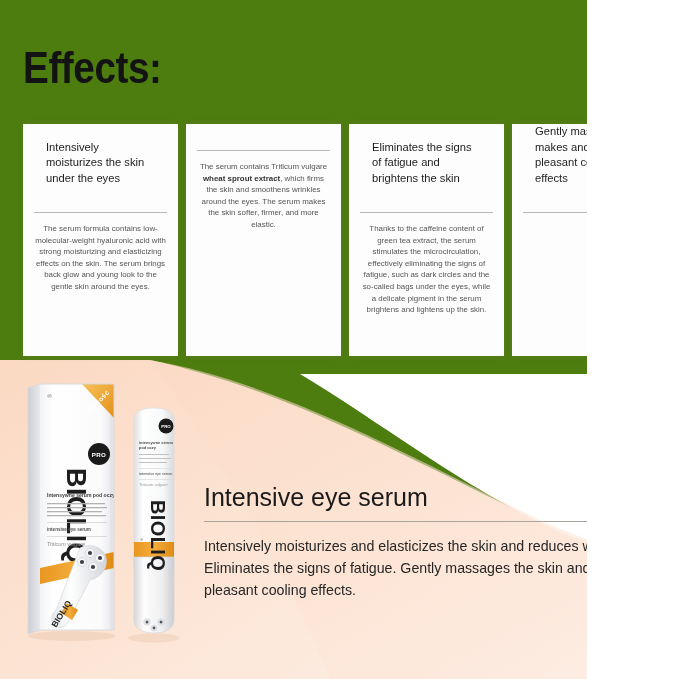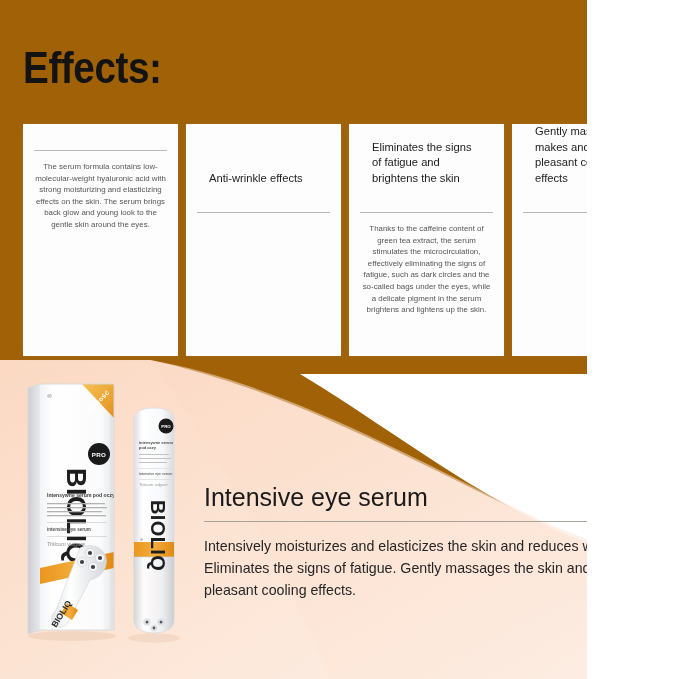--- a/index.html
+++ b/index.html
@@ -10,21 +10,21 @@
     width: 679px;
     height: 679px;
     background: #ffffff;
     font-family: "Liberation Sans", sans-serif;
     overflow: hidden;
   }
   #page {
     position: relative;
     width: 587px;
     height: 679px;
-    background: #a16207;
+    background: #4d7c0f;
     overflow: hidden;
   }
 
   
   .peach-layer {
     position: absolute;
     left: 0;
     top: 352px;
     width: 679px;
     height: 327px;
@@ -159,29 +159,30 @@
       <path d="M679,204 C640,206 600,198 560,180 C470,140 380,70 300,22 L679,22 Z" fill="#ffffff"></path>
       <path d="M150,8 C280,30 420,110 540,168 C600,196 645,204 679,203 L679,327 L330,327 C300,250 230,120 150,8 Z" fill="url(#peachGrad2)" opacity="0.55"></path>
     </svg>
   </div>
 
   <div class="effects-title">Effects:</div>
 
   <div class="cards">
 
     <div class="card">
+      <div class="card-head-zone">
+        <h3 class="card-heading">Intensively moisturizes the skin under the eyes</h3>
+      </div>
       <div class="card-rule"></div>
       <p class="card-body"><span>The serum formula contains low-molecular-weight hyaluronic acid with strong moisturizing and elasticizing effects on the skin. The serum brings back glow and young look to the gentle skin around the eyes.</span></p>
     </div>
 
     <div class="card">
-      <div class="card-head-zone">
-        <h3 class="card-heading">Anti-wrinkle effects</h3>
-      </div>
       <div class="card-rule"></div>
+      <p class="card-body"><span>The serum contains Triticum vulgare </span><b>wheat sprout extract</b><span>, which firms the skin and smoothens wrinkles around the eyes. The serum makes the skin softer, firmer, and more elastic.</span></p>
     </div>
 
     <div class="card">
       <div class="card-head-zone">
         <h3 class="card-heading">Eliminates the signs of fatigue and brightens the skin</h3>
       </div>
       <div class="card-rule"></div>
       <p class="card-body"><span>Thanks to the caffeine content of green tea extract, the serum stimulates the microcirculation, effectively eliminating the signs of fatigue, such as dark circles and the so-called bags under the eyes, while a delicate pigment in the serum brightens and lightens up the skin.</span></p>
     </div>
 

